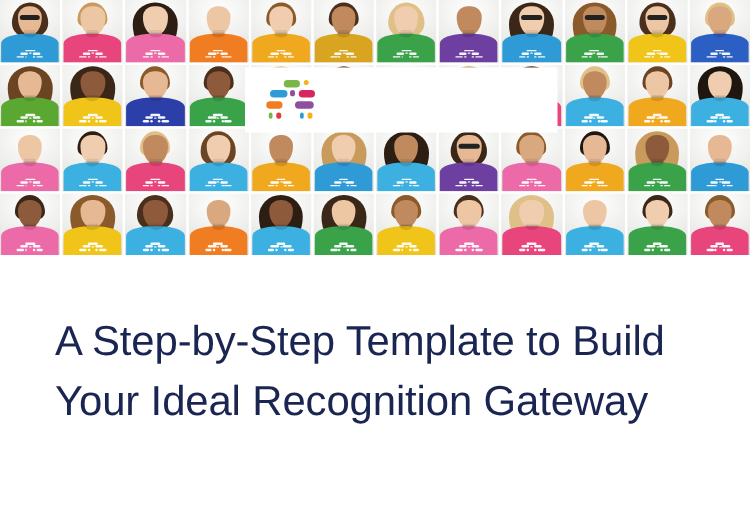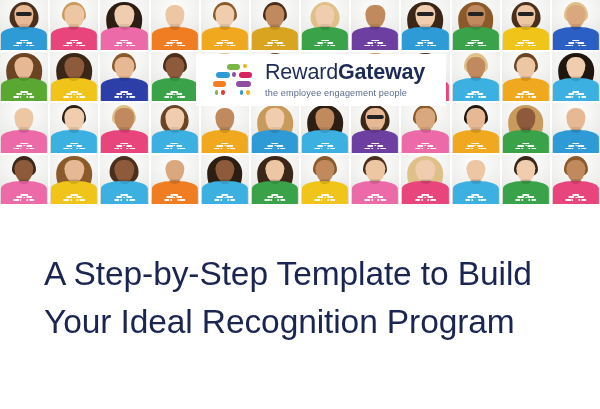--- a/index.html
+++ b/index.html
@@ -1037,22 +1037,18 @@
         <span style="left: 10%; top: 26%; width: 34%; height: 19%; background: rgb(46, 155, 214);"></span>
         <span style="left: 48%; top: 27%; width: 10%; height: 14%; background: rgb(142, 79, 160); border-radius: 50%;"></span>
         <span style="left: 64%; top: 26%; width: 32%; height: 19%; background: rgb(217, 37, 95);"></span>
         <span style="left: 2%; top: 52%; width: 32%; height: 19%; background: rgb(240, 125, 34);"></span>
         <span style="left: 58%; top: 52%; width: 34%; height: 19%; background: rgb(142, 79, 160);"></span>
         <span style="left: 6%; top: 80%; width: 9%; height: 13%; background: rgb(122, 182, 72); border-radius: 50%;"></span>
         <span style="left: 22%; top: 80%; width: 9%; height: 13%; background: rgb(224, 58, 62); border-radius: 50%;"></span>
         <span style="left: 66%; top: 80%; width: 9%; height: 13%; background: rgb(46, 155, 214); border-radius: 50%;"></span>
         <span style="left: 82%; top: 80%; width: 9%; height: 13%; background: rgb(245, 178, 29); border-radius: 50%;"></span>
       </div>
-    <div class="logo-wordmark">
-      <div class="wordmark-row"><span class="wm-light">Reward</span><span class="wm-bold">Gateway</span></div>
-      <div class="tagline">the employee engagement people</div>
-    </div>
   </div>
 </div>
 
 <div class="content">
-  <h1 class="page-title">A Step-by-Step Template to Build Your Ideal Recognition Program</h1>
+  <h1 class="page-title">A Step-by-Step Template to Build Your Ideal Recognition Gateway</h1>
 </div>
 
 </body></html>

